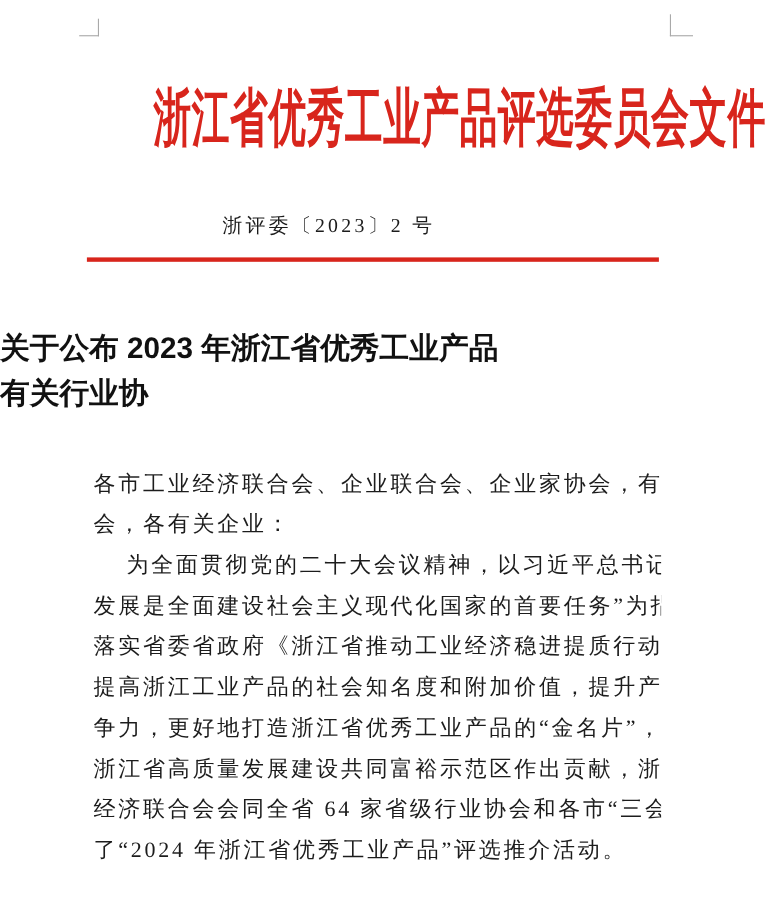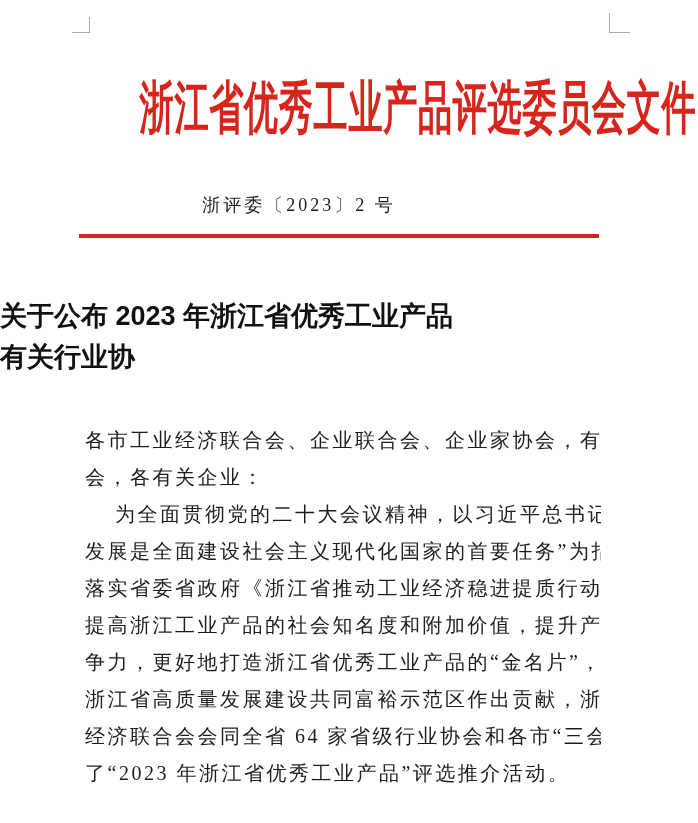--- a/index.html
+++ b/index.html
@@ -122,16 +122,16 @@
     <div class="line">各市工业经济联合会、企业联合会、企业家协会，有关行业协</div>
     <div class="line no-justify">会，各有关企业：</div>
 
     <div class="line indent">为全面贯彻党的二十大会议精神，以习近平总书记“高质量</div>
     <div class="line">发展是全面建设社会主义现代化国家的首要任务”为指导思想，</div>
     <div class="line">落实省委省政府《浙江省推动工业经济稳进提质行动方案》，</div>
     <div class="line">提高浙江工业产品的社会知名度和附加价值，提升产品国际竞</div>
     <div class="line">争力，更好地打造浙江省优秀工业产品的“金名片”，为实现</div>
     <div class="line">浙江省高质量发展建设共同富裕示范区作出贡献，浙江省工业</div>
     <div class="line">经济联合会会同全省 64 家省级行业协会和各市“三会”，开展</div>
-    <div class="line no-justify">了“2023 年浙江省优秀工业产品”评选推介活动。</div>
+    <div class="line no-justify">了“2024 年浙江省优秀工业产品”评选推介活动。</div>
   </div>
 
 </div>
 
 </body></html>

